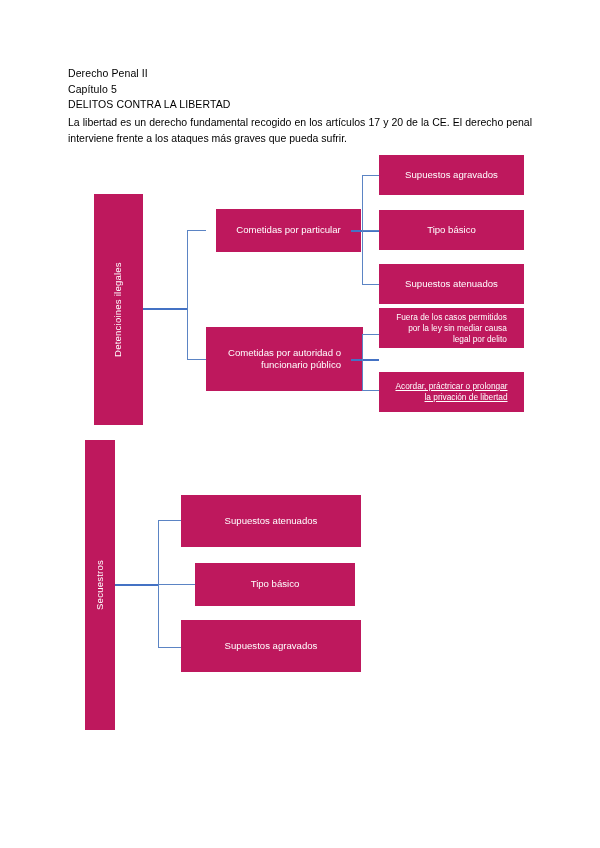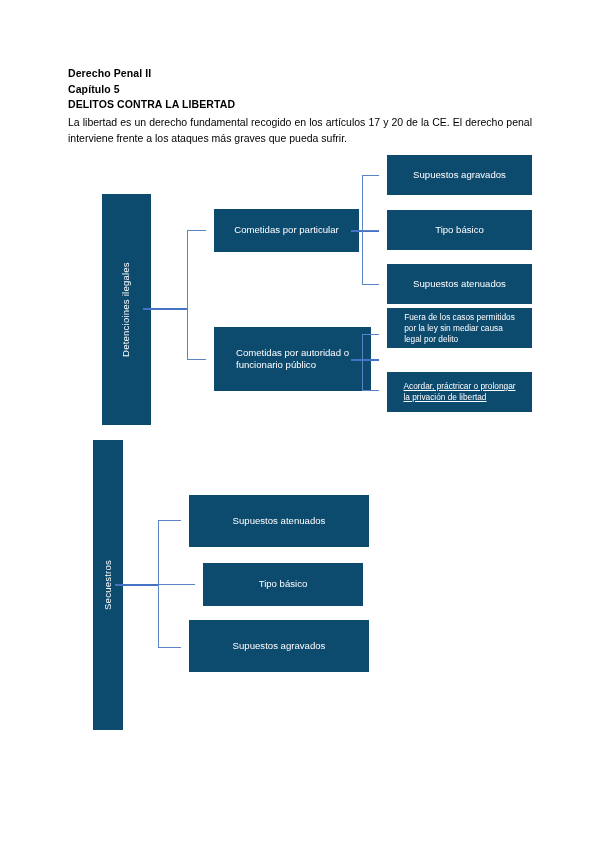--- a/index.html
+++ b/index.html
@@ -23,51 +23,50 @@
 
   
   .textblock {
     position: absolute;
     left: 68px;
     top: 66px;
     width: 464px;
   }
   .heading {
     font-size: 10.5px;
-    font-weight: bold;
+    font-weight: normal;
     color: #000000;
     line-height: 15.5px;
     letter-spacing: 0.1px;
   }
   .para {
     font-size: 10.5px;
     color: #000000;
     line-height: 16.5px;
     text-align: justify;
     margin-top: 1px;
   }
 
   
   .diagram {
     position: absolute;
   }
   .node {
     position: absolute;
-    background: #0c4a6e;
+    background: #be185d;
     color: #ffffff;
     display: flex;
     align-items: center;
     justify-content: center;
-    text-align: left;
+    text-align: right;
     box-sizing: border-box;
     font-size: 9.6px;
     line-height: 12.5px;
     padding: 2px 5px;
     white-space: pre-line;
-    margin-left: 8px;
   }
   .node.small {
     font-size: 8.3px;
     line-height: 11px;
   }
   .node.vertical {
     writing-mode: vertical-rl;
     transform: rotate(180deg);
     font-size: 9.6px;
     letter-spacing: 0.2px;
@@ -102,21 +101,21 @@
   <div class="diagram" style="left:0; top:0; width:600px; height:430px;">
 
     <div class="node vertical" style="left:94px; top:194px; width:49px; height:231px;">Detencioines ilegales</div>
 
     <div class="hline thick" style="left:143px; top:308px; width:45px;"></div>
 
     <div class="vline" style="left:187px; top:230px; height:130px;"></div>
     <div class="hline" style="left:187px; top:230px; width:19px;"></div>
     <div class="hline" style="left:187px; top:359px; width:19px;"></div>
 
-    <div class="node" style="left:206px; top:209px; width:145px; height:43px;">Cometidas por particular</div>
+    <div class="node" style="left:216px; top:209px; width:145px; height:43px;">Cometidas por particular</div>
 
     <div class="hline thick" style="left:351px; top:230px; width:28px;"></div>
 
     <div class="vline" style="left:362px; top:175px; height:110px;"></div>
     <div class="hline" style="left:362px; top:175px; width:17px;"></div>
     <div class="hline" style="left:362px; top:230px; width:17px;"></div>
     <div class="hline" style="left:362px; top:284px; width:17px;"></div>
 
     <div class="node" style="left:379px; top:155px; width:145px; height:40px;">Supuestos agravados</div>
     <div class="node" style="left:379px; top:210px; width:145px; height:40px;">Tipo básico</div>

